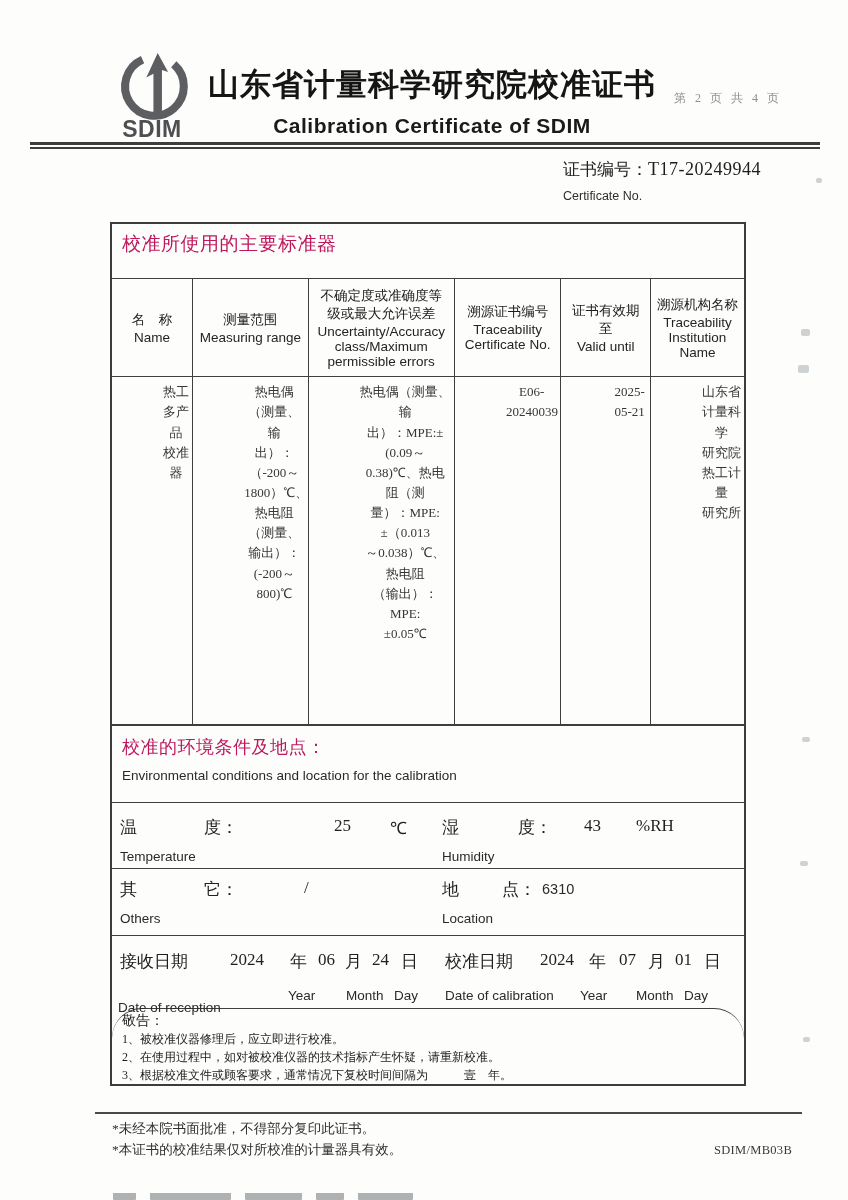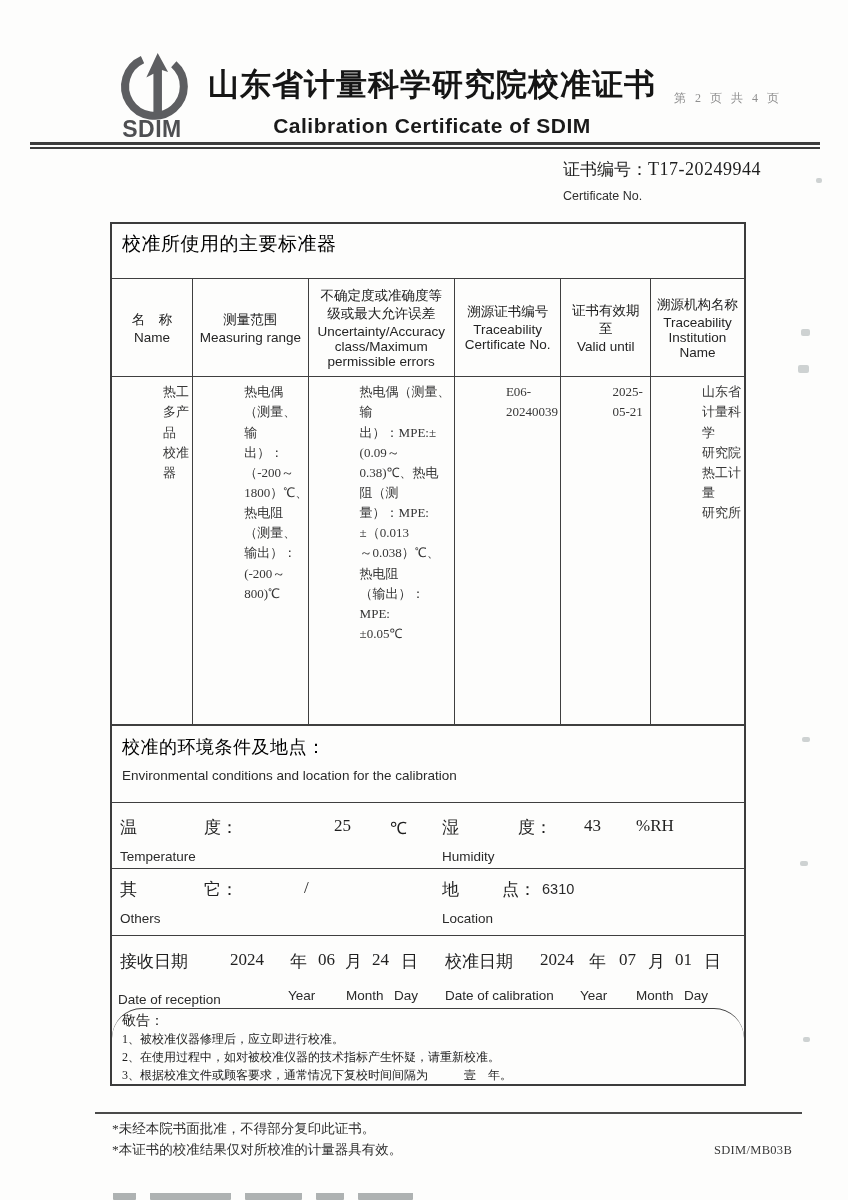--- a/index.html
+++ b/index.html
@@ -27,34 +27,34 @@
   .cert-block { position: absolute; top: 158px; left: 563px; }
   .cert-line1 { font-size: 17px; color: #1d1d1d; }
   .cert-num { font-size: 18px; letter-spacing: 0.5px; }
   .cert-line2 { font-family: "Liberation Sans", sans-serif; font-size: 12.5px;
                 color: #2e2e2e; margin-top: 8px; }
 
   
   .main-box { position: absolute; top: 222px; left: 110px; width: 636px; height: 864px;
               border: 2px solid #3c3c3c; display: flex; flex-direction: column; }
   .sec-std-title { height: 55px; padding: 7px 10px 0 10px; }
-  .sec-title-cn { font-size: 19px; color: #000000; letter-spacing: 0.5px; }
+  .sec-title-cn { font-size: 19px; color: #be185d; letter-spacing: 0.5px; }
   .sec-title-en { font-family: "Liberation Sans", sans-serif; font-size: 13.5px;
                   color: #2a2a2a; margin-top: 2px; }
 
   table.std { width: 100%; border-collapse: collapse; table-layout: fixed; }
   table.std th, table.std td { border: 1.5px solid #3f3f3f; padding: 2px 3px; }
   table.std th:first-child, table.std td:first-child { border-left: none; }
   table.std th:last-child, table.std td:last-child { border-right: none; }
   table.std tr.hdr th { height: 98px; font-weight: normal; vertical-align: middle; }
   table.std tr.data td { height: 348px; vertical-align: top; padding-top: 5px; }
   .th-cn { font-size: 13.5px; color: #202020; text-align: center; }
   .th-en { font-family: "Liberation Sans", sans-serif; font-size: 13.5px;
            color: #242424; text-align: center; margin-top: 1px; }
-  .cell { font-size: 13px; color: #363636; text-align: left; line-height: 1.55; margin-left: 48px; }
+  .cell { font-size: 13px; color: #363636; text-align: center; line-height: 1.55; margin-left: 48px; }
   .pre { white-space: pre-line; }
 
   .sec-env-title { height: 78px; border-top: 1.5px solid #3f3f3f; padding: 9px 10px 0 10px; }
   .sec-env-title .sec-title-cn { font-size: 18px; }
   .sec-env-title .sec-title-en { margin-top: 9px; }
 
   .env-row { position: relative; border-top: 1.5px solid #3f3f3f; }
   .env-row1 { height: 67px; }
   .env-row2 { height: 68px; }
   .tok { position: absolute; white-space: nowrap; }
@@ -232,21 +232,21 @@
       <span class="tok cnv" style="left:233px;top:14px">月</span>
       <span class="tok cnv" style="left:260px;top:14px">24</span>
       <span class="tok cnv" style="left:289px;top:14px">日</span>
       <span class="tok cnv" style="left:333px;top:14px">校准日期</span>
       <span class="tok cnv" style="left:428px;top:14px">2024</span>
       <span class="tok cnv" style="left:477px;top:14px">年</span>
       <span class="tok cnv" style="left:507px;top:14px">07</span>
       <span class="tok cnv" style="left:536px;top:14px">月</span>
       <span class="tok cnv" style="left:563px;top:14px">01</span>
       <span class="tok cnv" style="left:592px;top:14px">日</span>
-      <span class="tok env" style="left:6px;top:56px">Date of reception</span>
+      <span class="tok env" style="left:6px;top:64px">Date of reception</span>
       <span class="tok env" style="left:176px;top:52px">Year</span>
       <span class="tok env" style="left:234px;top:52px">Month</span>
       <span class="tok env" style="left:282px;top:52px">Day</span>
       <span class="tok env" style="left:333px;top:52px">Date of calibration</span>
       <span class="tok env" style="left:468px;top:52px">Year</span>
       <span class="tok env" style="left:524px;top:52px">Month</span>
       <span class="tok env" style="left:572px;top:52px">Day</span>
     </div>
 
     <div class="notice">

